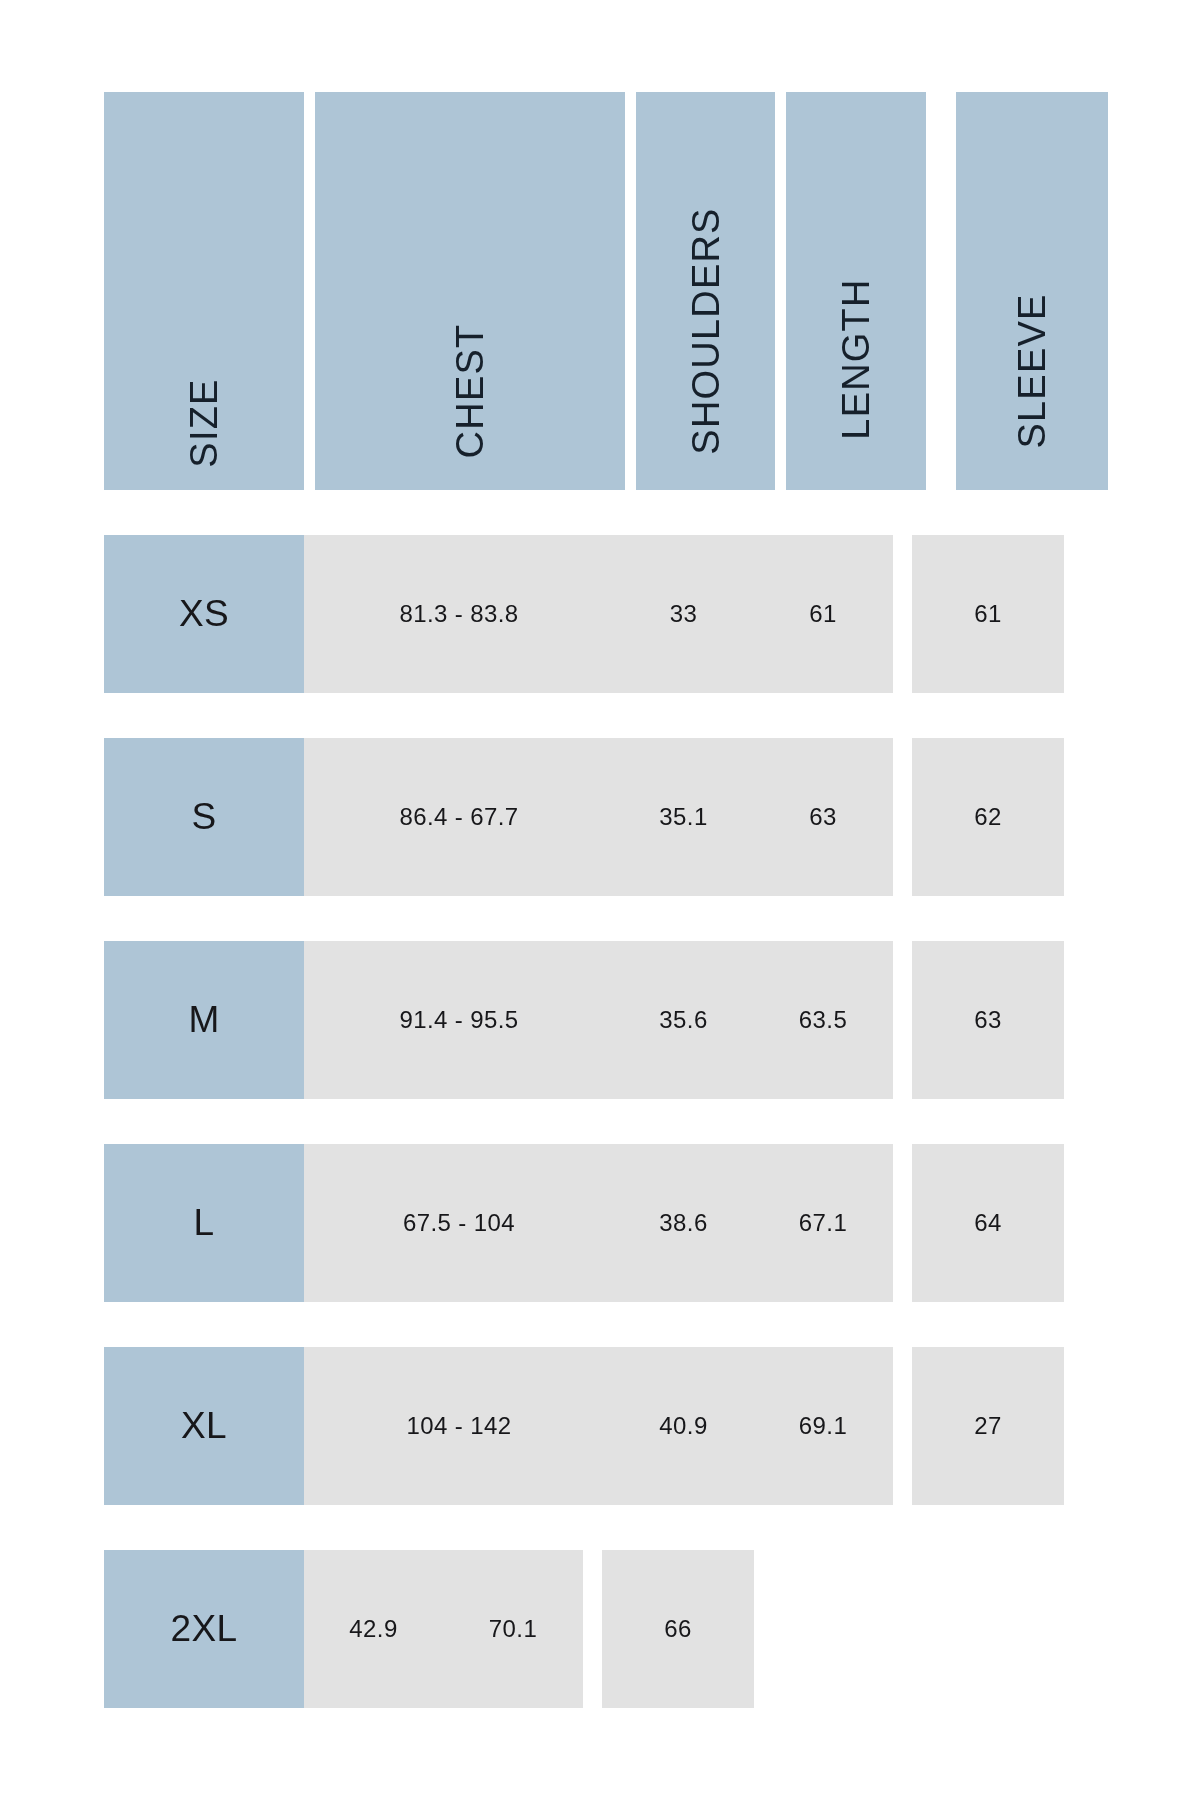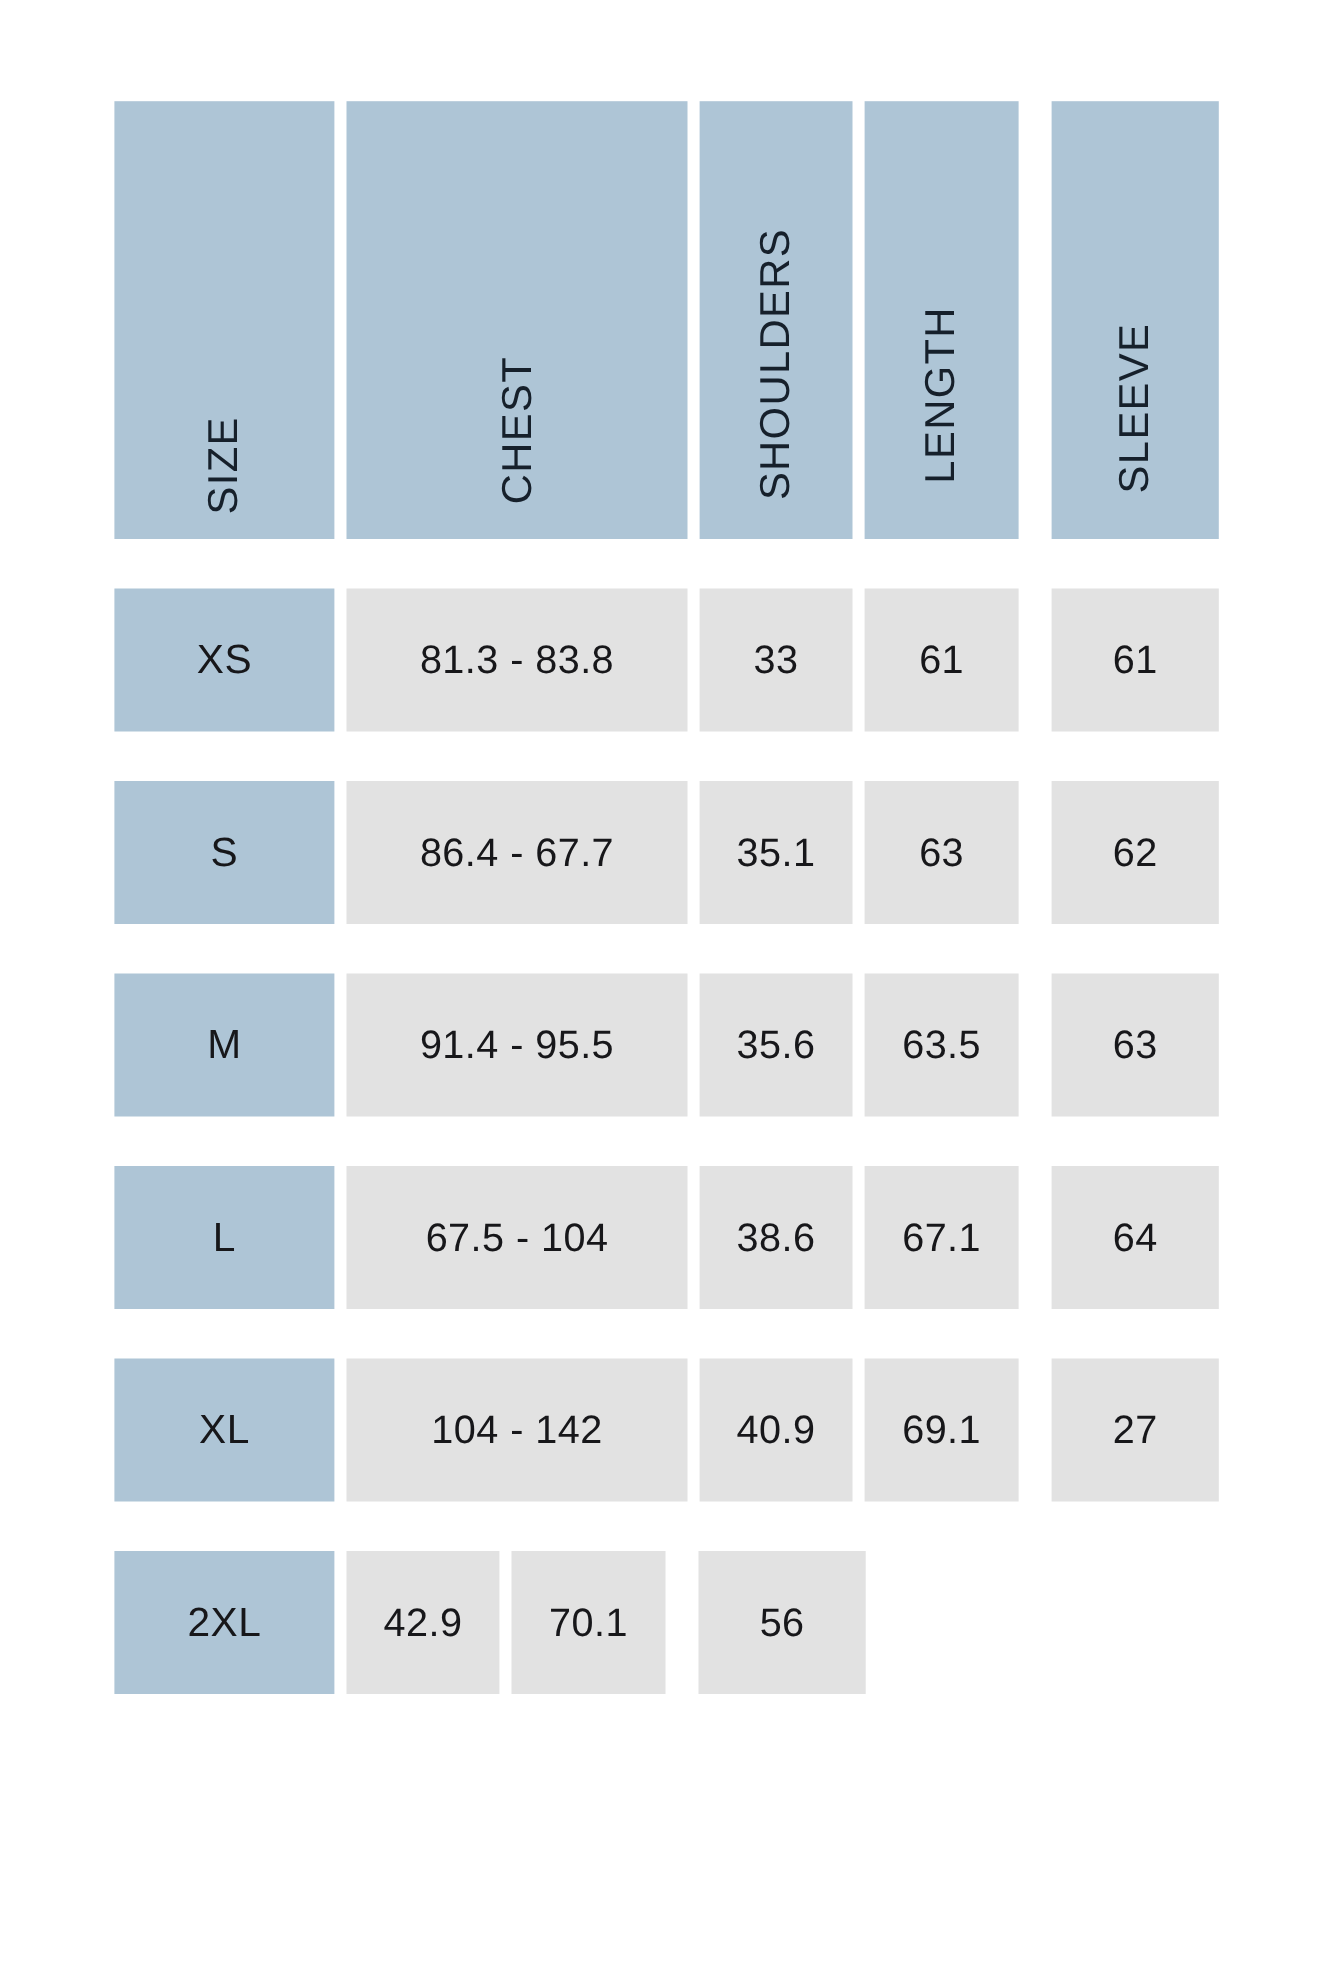--- a/index.html
+++ b/index.html
@@ -54,30 +54,29 @@
   }
   .header-cell.c-size   .rot { margin-bottom: 48px; }
   .header-cell.c-chest  .rot { margin-bottom: 80px; }
   .header-cell.c-should .rot { margin-bottom: 140px; }
   .header-cell.c-length .rot { margin-bottom: 112px; }
   .header-cell.c-sleeve .rot { margin-bottom: 100px; }
 
   
   .data-row {
     display: flex;
-    gap: 11px;
-    height: 130px;
+    height: 158px;
     margin-top: 45px;
   }
   .cell {
     background: #e2e2e2;
     display: flex;
     align-items: center;
     justify-content: center;
-    font-size: 36px;
+    font-size: 24px;
     color: #17171a;
     letter-spacing: 0.4px;
   }
   .cell.size-cell {
     background: #aec5d6;
     font-size: 37px;
   }
 
   
   .col-size   { width: 200px; flex: 0 0 200px; }
@@ -147,17 +146,17 @@
       <div class="cell col-chest">104 - 142</div>
       <div class="cell col-should">40.9</div>
       <div class="cell col-length">69.1</div>
       <div class="cell col-sleeve">27</div>
     </div>
 
     <div class="data-row">
       <div class="cell size-cell col-size">2XL</div>
       <div class="cell col-should">42.9</div>
       <div class="cell col-length">70.1</div>
-      <div class="cell col-sleeve">56</div>
+      <div class="cell col-sleeve">66</div>
     </div>
 
   </div>
 </div>
 
 </body></html>

